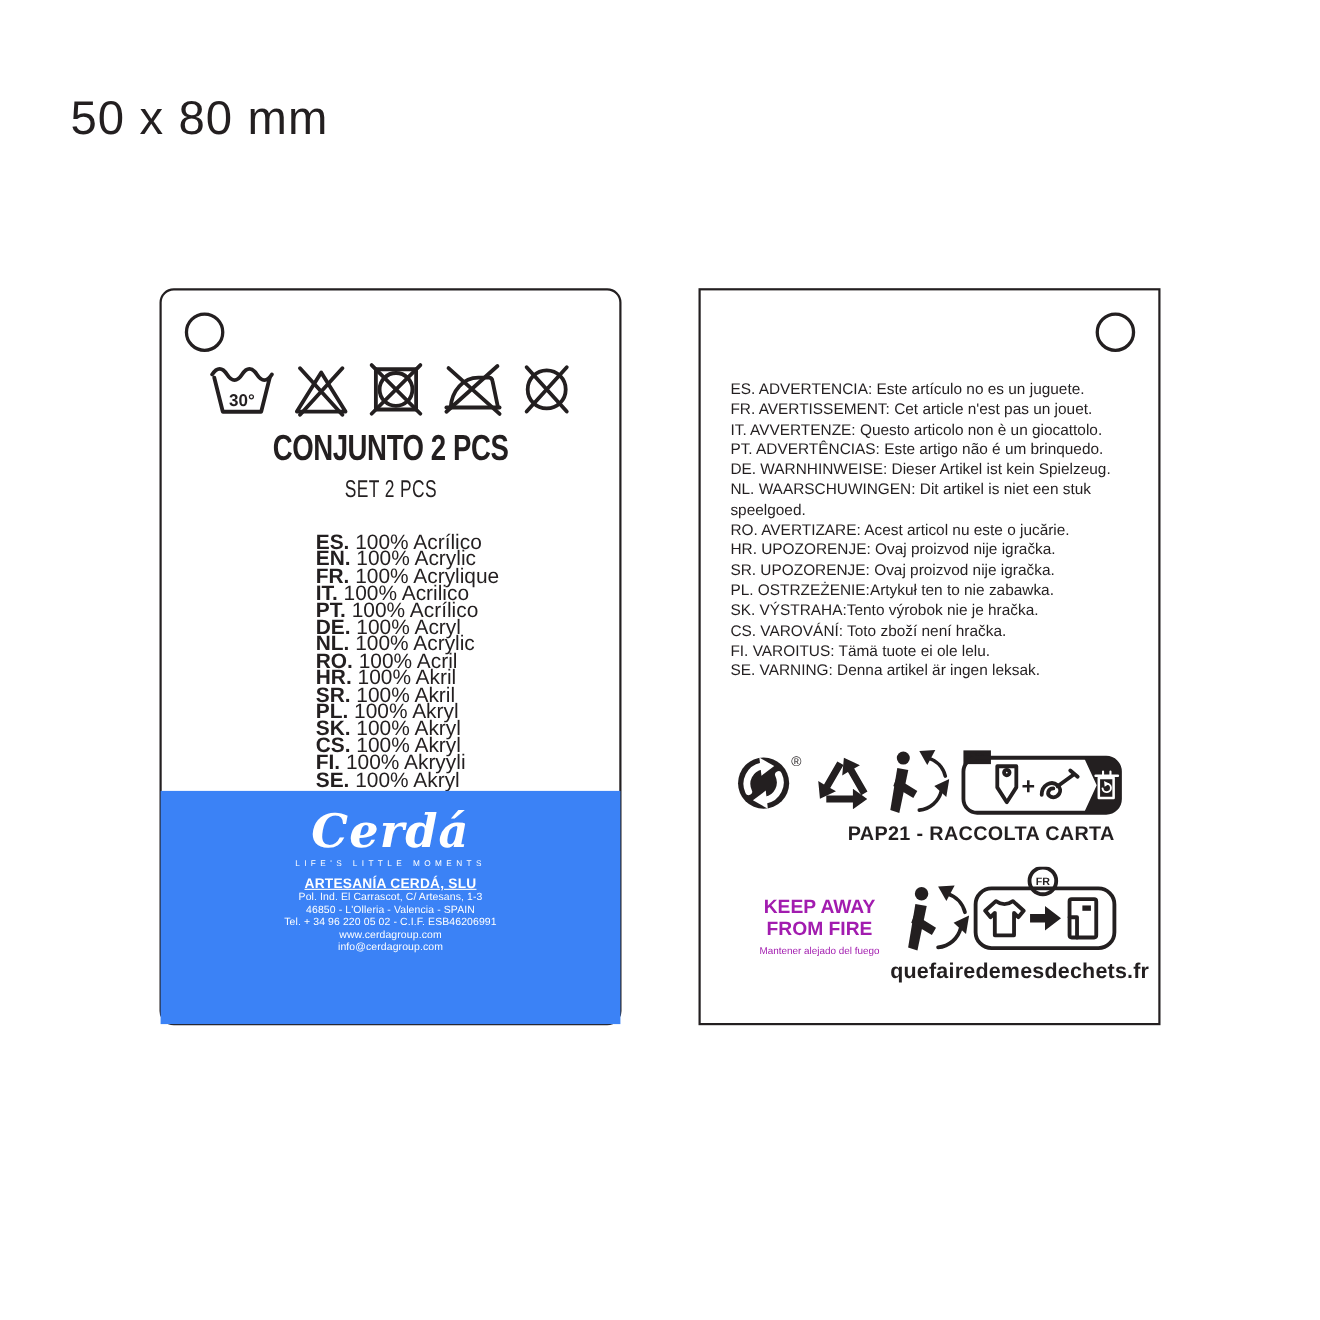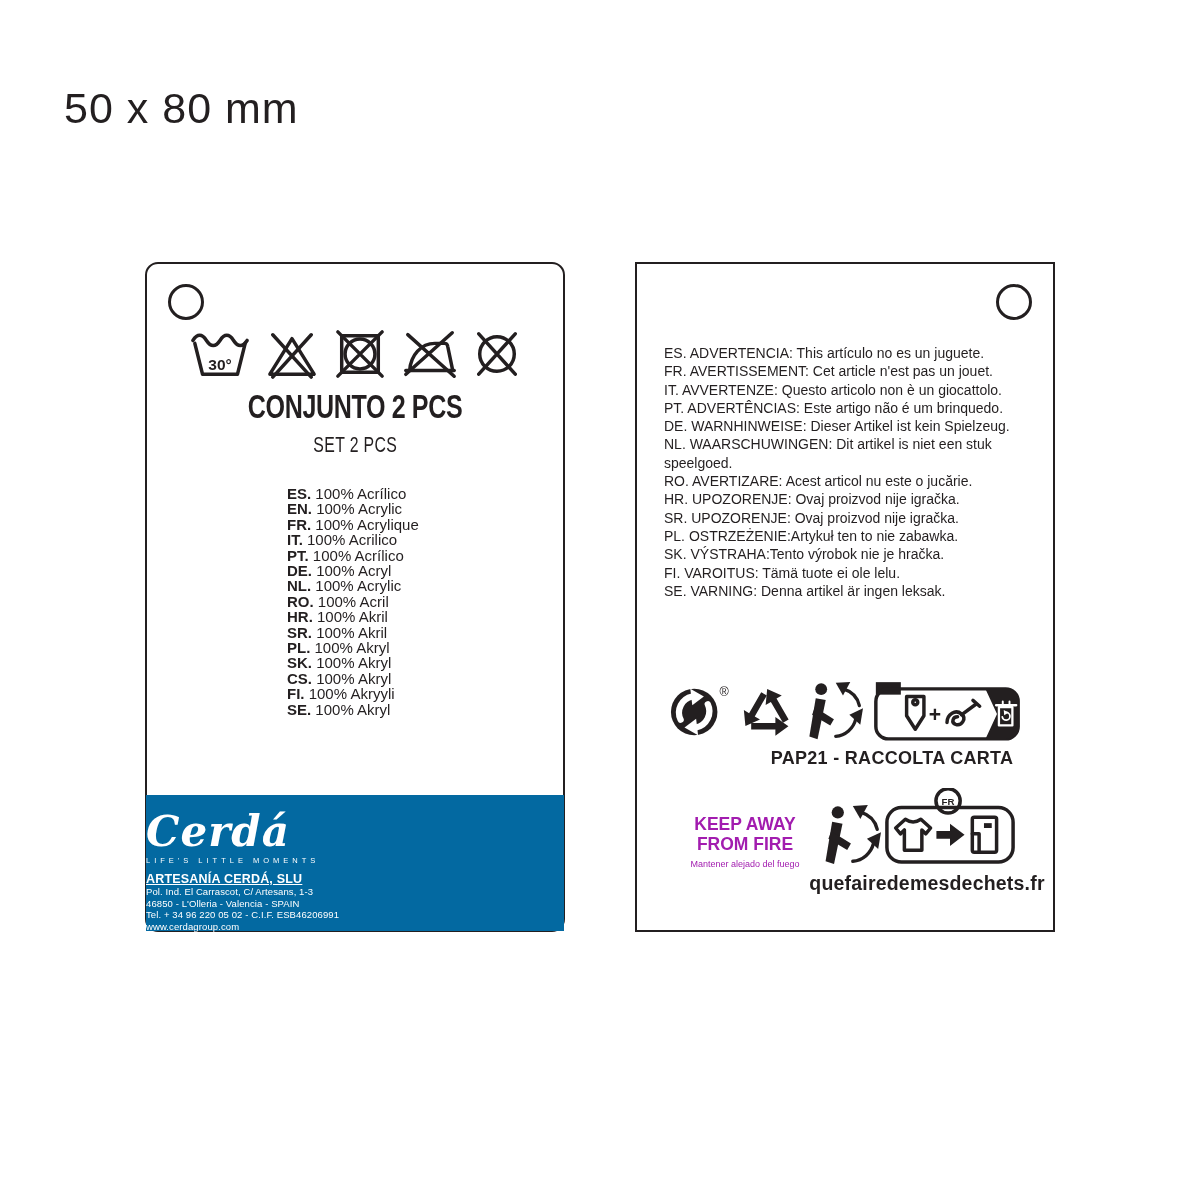--- a/index.html
+++ b/index.html
@@ -17,25 +17,25 @@
   .hole{position:absolute;width:30px;height:30px;border:3px solid #231f20;border-radius:50%;top:20px;background:#fff;}
   .tag-front .hole{left:21px;}
   .tag-back .hole{right:21px;}
 
   
   .care-row{position:absolute;top:64px;left:0;right:0;display:flex;justify-content:center;align-items:center;gap:14px;}
   .front-title{position:absolute;top:124px;width:100%;text-align:center;font-size:33px;font-weight:bold;}
   .front-title span{display:inline-block;transform:scaleX(0.76);letter-spacing:-0.5px;}
   .front-subtitle{position:absolute;top:168px;width:100%;text-align:center;font-size:22px;}
   .front-subtitle span{display:inline-block;transform:scaleX(0.72);letter-spacing:0.5px;}
-  .comp-list{position:absolute;top:222px;left:140px;font-size:15px;line-height:15.4px;}
+  .comp-list{position:absolute;top:222px;left:140px;font-size:19px;line-height:15.4px;}
   .comp-line b{font-weight:bold;}
 
-  .front-footer{position:absolute;left:-1px;right:-1px;bottom:-1px;height:136px;background:#0369a1;
-                color:#fff;}
+  .front-footer{position:absolute;left:-1px;right:-1px;bottom:-1px;height:212px;background:#3b82f6;
+                color:#fff;text-align:center;}
   .brand-script{font-family:"DejaVu Serif", serif;font-style:italic;font-weight:bold;
                 font-size:42px;line-height:46px;margin-top:14px;letter-spacing:1px;}
   .brand-tagline{font-size:7.5px;letter-spacing:4px;margin-top:1px;}
   .footer-company{font-size:12.5px;font-weight:bold;margin-top:7px;letter-spacing:0.2px;text-decoration:underline;}
   .addr-line{font-size:9.5px;line-height:11.6px;letter-spacing:0.1px;}
 
   
   .warnings{position:absolute;top:80px;left:27px;width:376px;font-size:14px;line-height:18.3px;}
   .w-prefix{font-weight:normal;}
   .recycle-row{position:absolute;top:416px;left:0;right:0;display:flex;justify-content:center;align-items:center;gap:9px;}
@@ -147,21 +147,21 @@
         <div class="addr-line">info@cerdagroup.com</div>
       </div>
   </div>
 </div>
 
 <div class="tag tag-back">
   <div class="hole"></div>
 
   <div class="warnings">
 
-      <div class="warning-line"><span class="w-prefix">ES. ADVERTENCIA:</span><span> This artículo no es un juguete.</span></div>
+      <div class="warning-line"><span class="w-prefix">ES. ADVERTENCIA:</span><span> Este artículo no es un juguete.</span></div>
 
 
       <div class="warning-line"><span class="w-prefix">FR. AVERTISSEMENT:</span><span> Cet article n'est pas un jouet.</span></div>
 
       <div class="warning-line"><span class="w-prefix">IT. AVVERTENZE:</span><span> Questo articolo non è un giocattolo.</span></div>
 
       <div class="warning-line"><span class="w-prefix">PT. ADVERTÊNCIAS:</span><span> Este artigo não é um brinquedo.</span></div>
 
       <div class="warning-line"><span class="w-prefix">DE. WARNHINWEISE:</span><span> Dieser Artikel ist kein Spielzeug.</span></div>
 
@@ -170,20 +170,21 @@
       <div class="warning-line"><span class="w-prefix">RO. AVERTIZARE:</span><span> Acest articol nu este o jucărie.</span></div>
 
       <div class="warning-line"><span class="w-prefix">HR. UPOZORENJE:</span><span> Ovaj proizvod nije igračka.</span></div>
 
       <div class="warning-line"><span class="w-prefix">SR. UPOZORENJE:</span><span> Ovaj proizvod nije igračka.</span></div>
 
       <div class="warning-line"><span class="w-prefix">PL. OSTRZEŻENIE:</span><span>Artykuł ten to nie zabawka.</span></div>
 
       <div class="warning-line"><span class="w-prefix">SK. VÝSTRAHA:</span><span>Tento výrobok nie je hračka.</span></div>
 
+      <div class="warning-line"><span class="w-prefix">CS. VAROVÁNÍ:</span><span> Toto zboží není hračka.</span></div>
 
       <div class="warning-line"><span class="w-prefix">FI. VAROITUS:</span><span> Tämä tuote ei ole lelu.</span></div>
 
       <div class="warning-line"><span class="w-prefix">SE. VARNING:</span><span> Denna artikel är ingen leksak.</span></div>
     </div>
 
   <div class="recycle-row">
     <svg width="62" height="56" viewBox="0 0 64 56">
       <circle class="stf" cx="26" cy="29" r="24"></circle>
       <path class="sw" stroke-width="6.5" d="M12,37 A17,17 0 0 1 24,13"></path>

